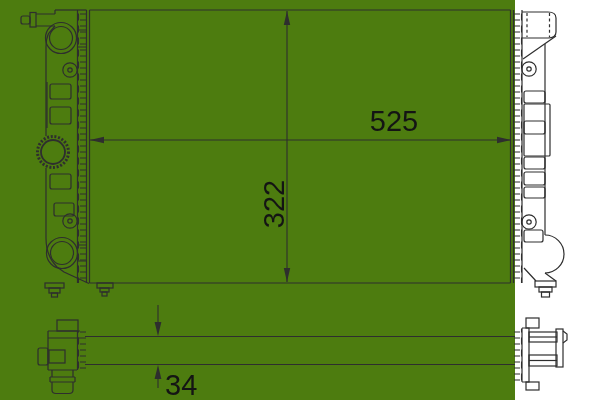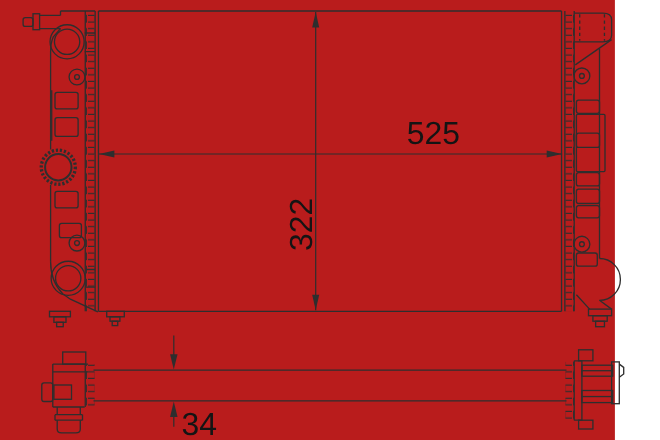--- a/index.html
+++ b/index.html
@@ -1,17 +1,17 @@
 <!DOCTYPE html>
 <html><head>
 <meta charset="utf-8">
 <style>
   html,body{margin:0;padding:0;background:#ffffff;}
   body{width:600px;height:400px;overflow:hidden;font-family:"Liberation Sans", sans-serif;}
-  #stage{width:559px;height:400px;position:relative;background:#b91c1c;}
+  #stage{width:515px;height:400px;position:relative;background:#4d7c0f;}
   svg{display:block;}
   .dim-text{font-family:"Liberation Sans", sans-serif;font-size:29px;fill:#141414;}
 </style>
 </head>
 <body>
 
 <div id="stage">
 <svg viewBox="0 0 600 400" width="600" height="400">
   <defs>
     <pattern id="crenL" width="8" height="12" patternUnits="userSpaceOnUse">

